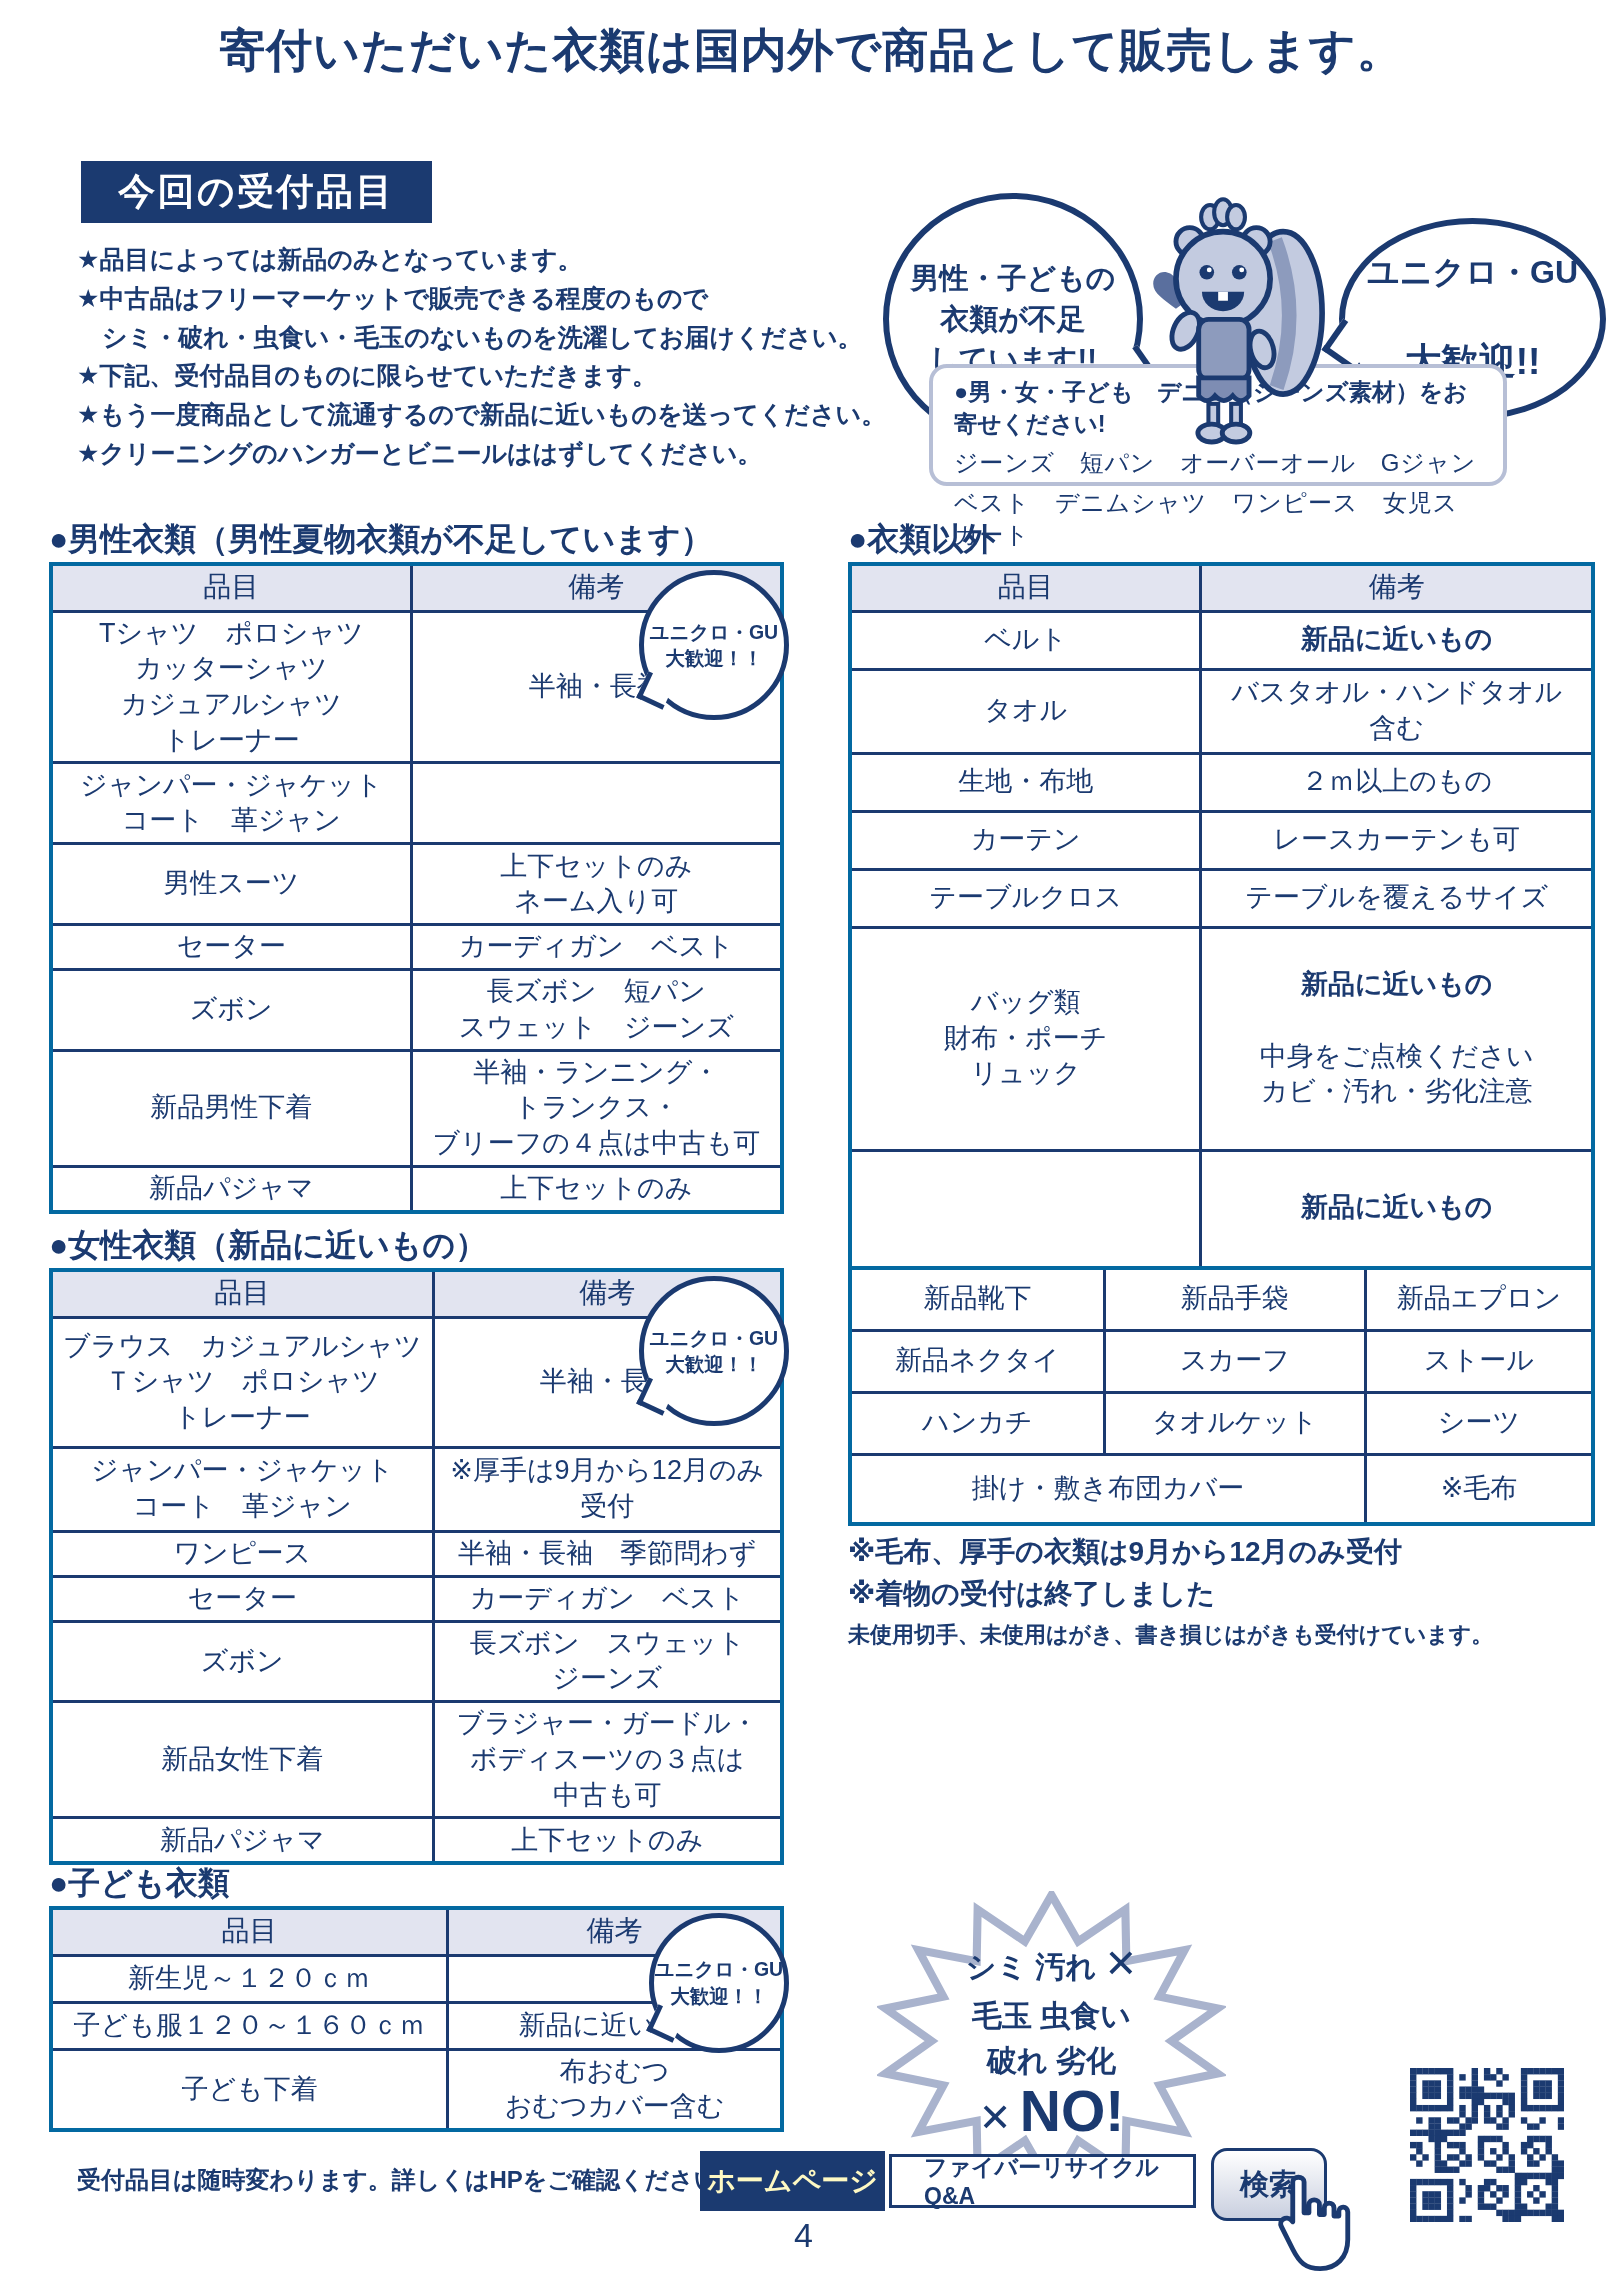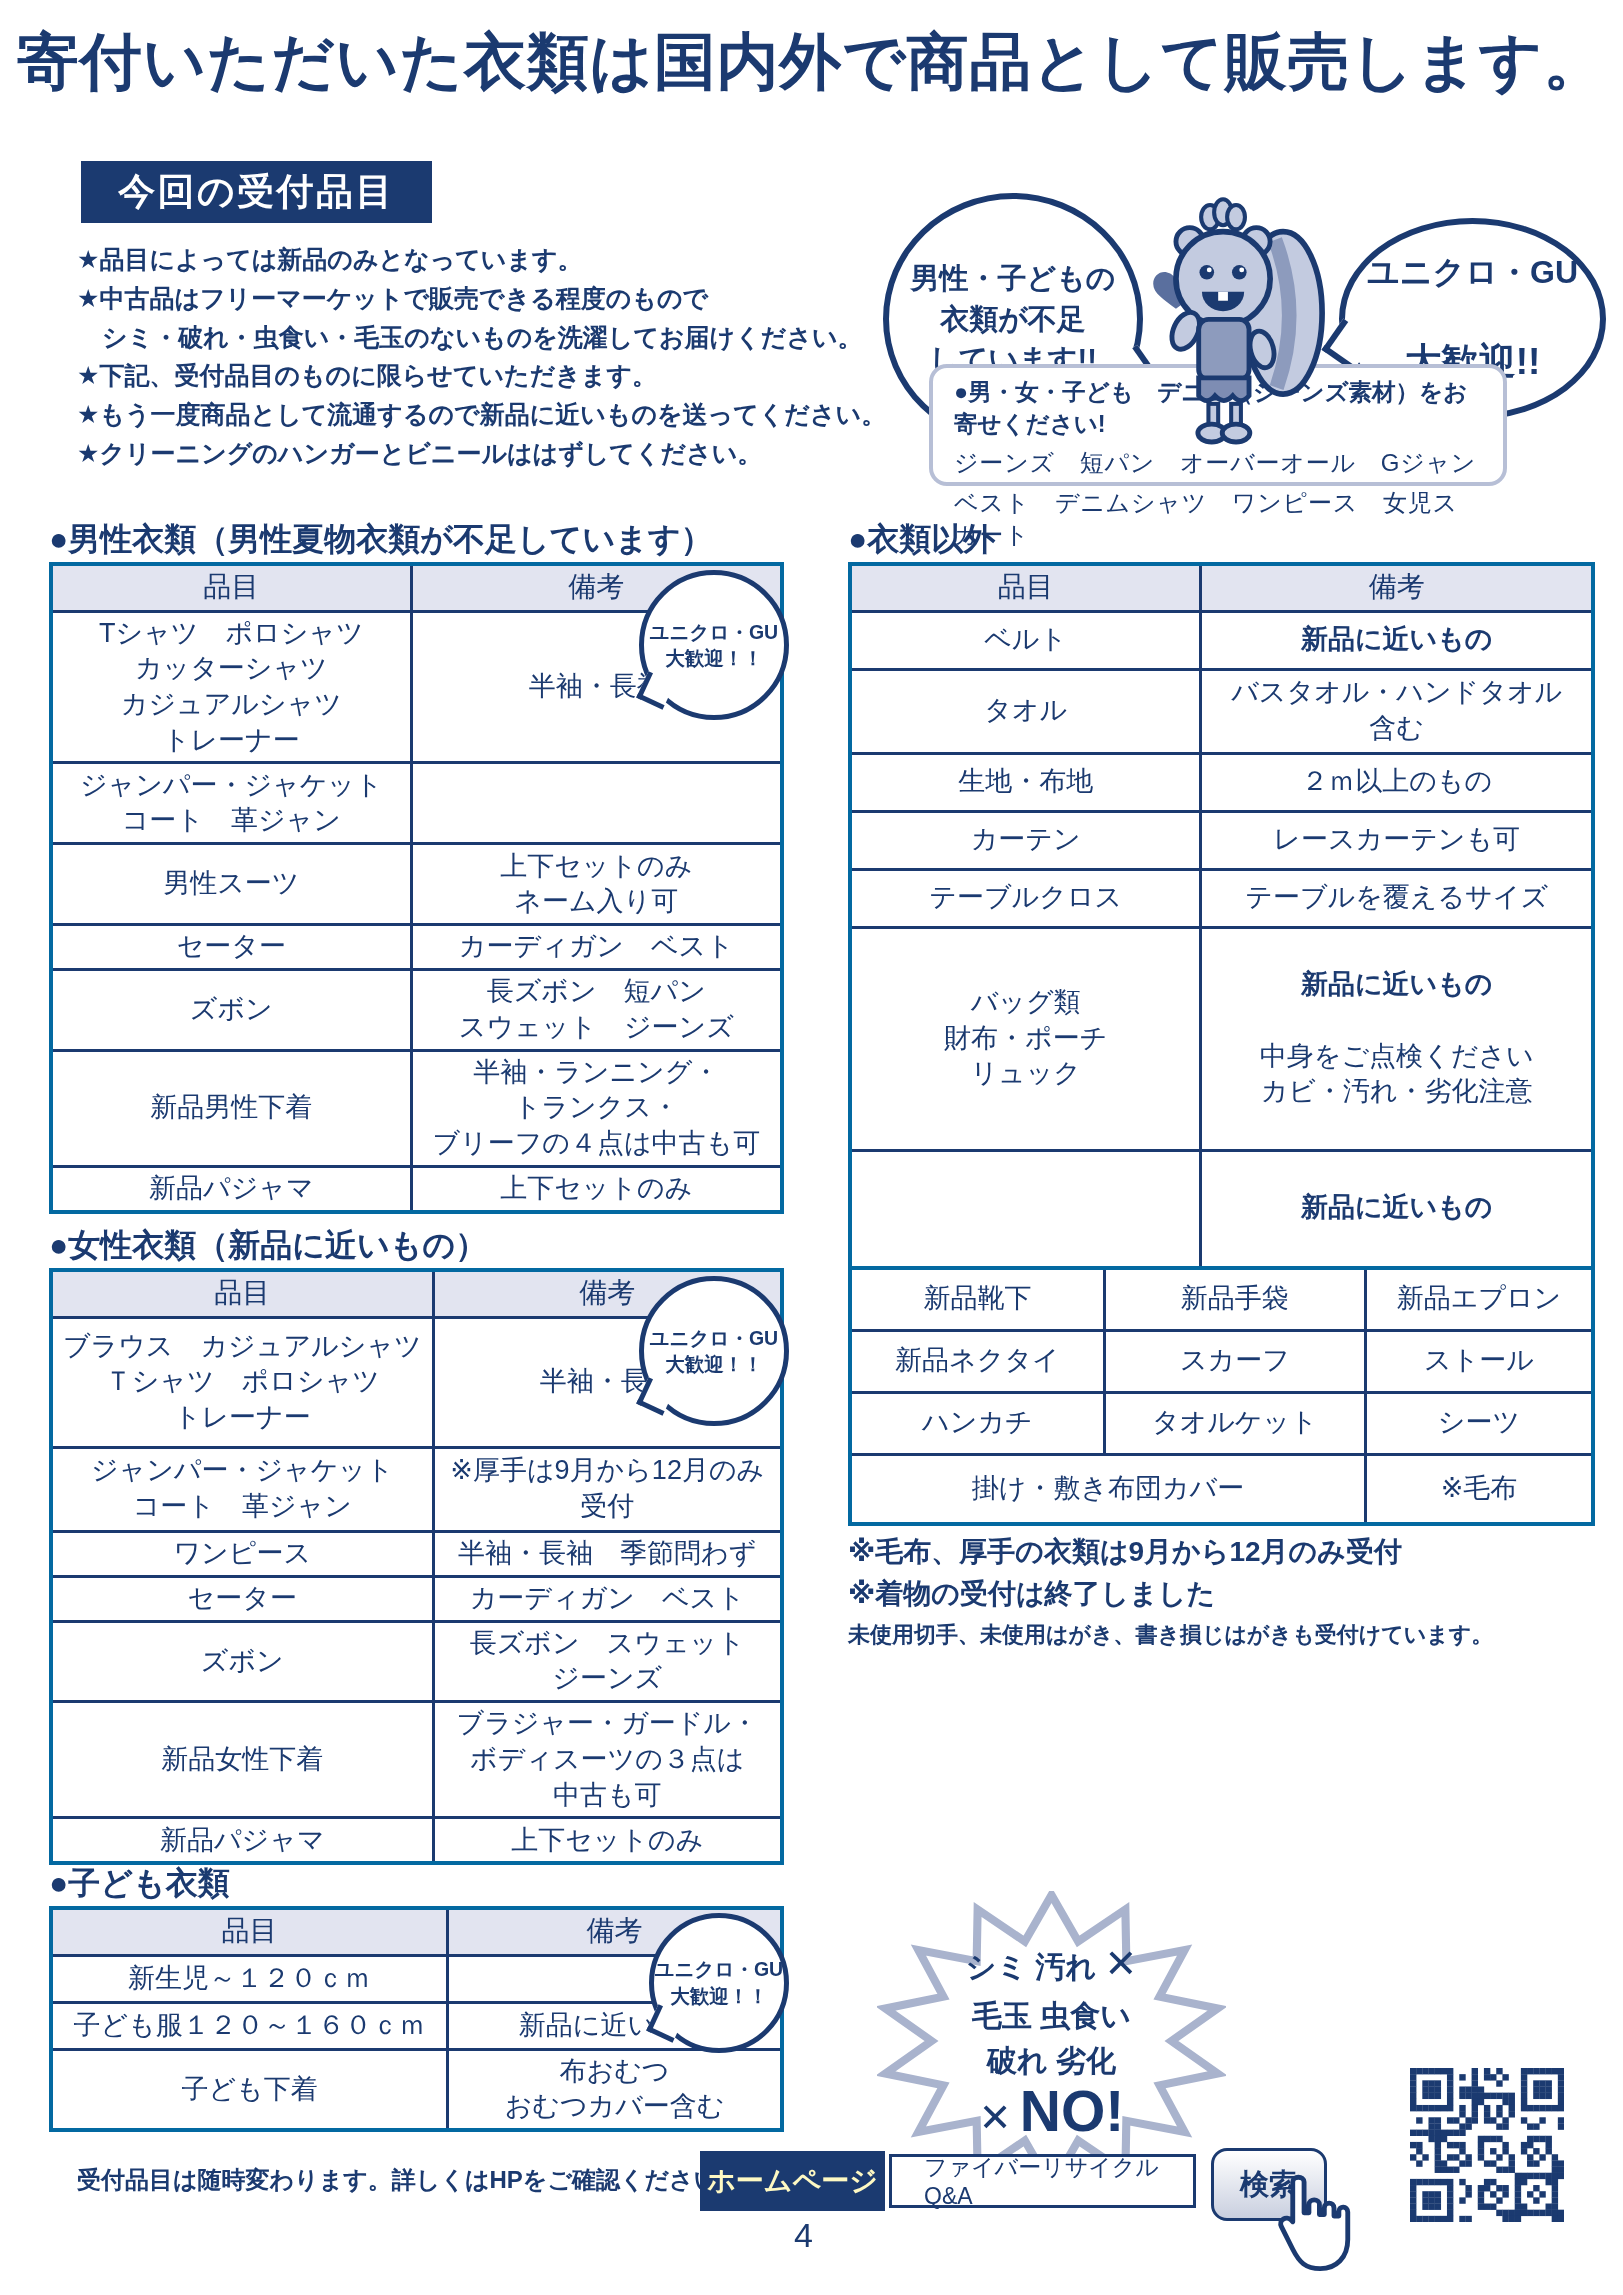--- a/index.html
+++ b/index.html
@@ -2,21 +2,21 @@
 <html style="font-size:13px"><head>
 <meta charset="utf-8">
 <style>
   html,body{margin:0;padding:0;background:#e8e8e8;}
   .page{position:relative;width:1623px;height:2295px;background:#ffffff;overflow:hidden;
         font-family:"Liberation Sans","DejaVu Sans",sans-serif;color:#1b3a70;}
   .abs{position:absolute;}
   .pre{white-space:pre-line;}
 
   
-  .main-title{top:19.5px;left:0;width:1623px;text-align:center;font-size:62px;font-weight:bold;letter-spacing:0.8px;}
+  .main-title{top:19.5px;left:0;width:1623px;text-align:center;font-size:46px;font-weight:bold;letter-spacing:0.8px;}
   .badge{left:81px;top:161px;width:351px;height:62px;background:#1b3a70;color:#fff;
          display:flex;align-items:center;justify-content:center;font-size:37px;font-weight:bold;letter-spacing:2.4px;}
   .bullets{left:77px;top:240px;width:812px;font-size:25px;font-weight:bold;line-height:1.55;}
 
   
   .bubble{background:#fff;border:6.5px solid #1b3a70;border-radius:50%;display:flex;flex-direction:column;
           align-items:center;justify-content:center;text-align:center;font-weight:bold;}
   .bubble-left{left:883px;top:193px;width:248px;height:240px;font-size:29px;line-height:1.4;}
   .bubble-right{left:1339px;top:218px;width:255px;height:190px;font-size:32px;line-height:1.35;}
   .bubble-right .big{font-size:37px;margin-top:42px;}
@@ -62,21 +62,21 @@
   .burst-text{position:absolute;left:0;top:0;width:349px;height:300px;display:flex;flex-direction:column;
               align-items:center;justify-content:center;font-weight:bold;font-size:30px;line-height:1.5;z-index:2;text-align:center;}
   .burst-no{font-size:57px;line-height:1;}
   .xmark{font-size:39px;font-weight:bold;}
 
   
   .footer-note{left:77px;top:2164px;font-size:24px;font-weight:bold;z-index:5;}
   .hp-btn{left:700px;top:2151px;width:185px;height:60px;background:#1b3a70;color:#fef9c3;display:flex;align-items:center;
           justify-content:center;font-size:28px;font-weight:bold;z-index:5;}
   .search-input{left:889px;top:2154px;width:307px;height:54px;border:3.2px solid #1b3a70;background:#fff;box-sizing:border-box;
-          display:flex;align-items:center;justify-content:center;font-size:23px;font-weight:normal;color:#1b3a70;z-index:5;padding-left:32px;}
+          display:flex;align-items:center;justify-content:center;font-size:23px;font-weight:bold;color:#1b3a70;z-index:5;padding-left:32px;}
   .search-btn{left:1211px;top:2148px;width:110px;height:67px;border:3.2px solid #1b3a70;border-radius:16px;
           background:linear-gradient(#ffffff,#c9cfdf);display:flex;align-items:center;justify-content:center;
           font-size:29px;font-weight:bold;z-index:5;}
   .page-num{left:779px;top:2216px;width:49px;text-align:center;font-size:34px;z-index:5;}
   .qr{left:1410px;top:2068px;z-index:3;}
   .hand{left:1262px;top:2172px;z-index:6;}
 </style>
 </head>
 <body>
 

